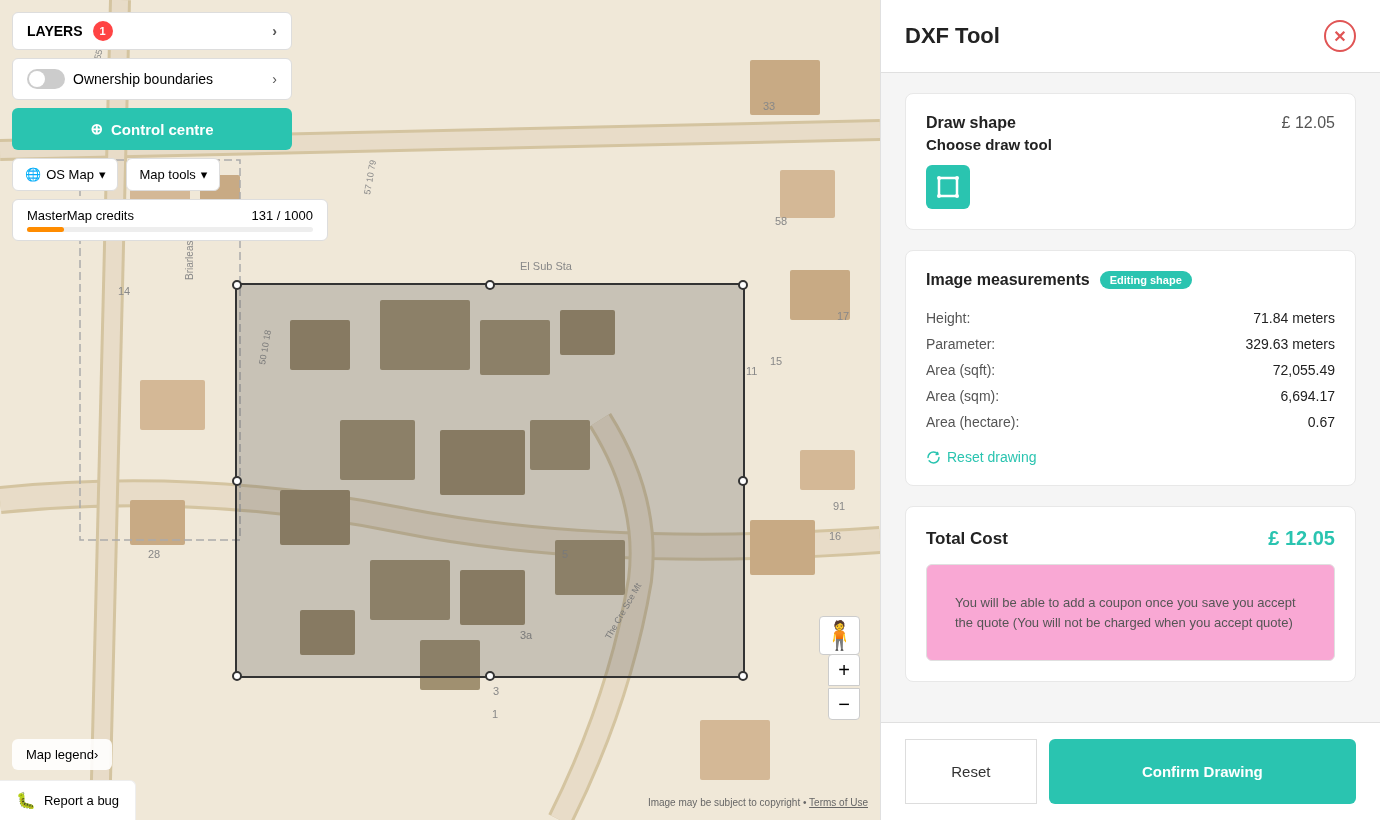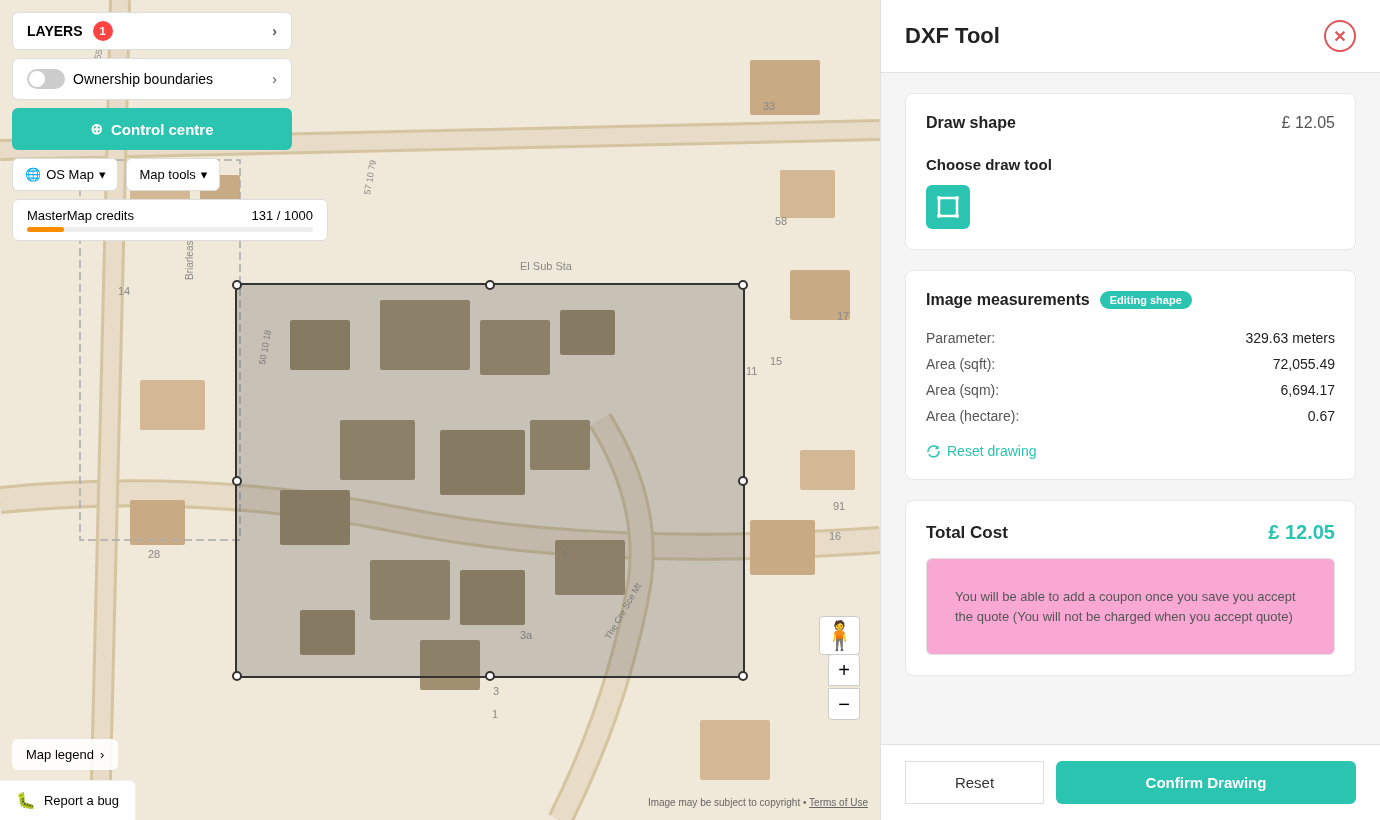--- a/index.html
+++ b/index.html
@@ -189,21 +189,20 @@
     .map-legend {
       position: absolute;
       bottom: 50px;
       left: 12px;
       z-index: 20;
       background: rgba(255,255,255,0.9);
       border-radius: 6px;
       padding: 8px 14px;
       display: flex;
       align-items: center;
-      gap: 6px;
       font-size: 13px;
       font-weight: 500;
       cursor: pointer;
       text-align: center;
     }
 
     
     .report-bug {
       position: absolute;
       bottom: 0;
@@ -323,21 +322,21 @@
       background: white;
       border-radius: 8px;
       padding: 20px;
       border: 1px solid #e8e8e8;
     }
 
     .section-header {
       display: flex;
       align-items: center;
       justify-content: space-between;
-      margin-bottom: 24px;
+      margin-bottom: 4px;
     }
 
     .section-title {
       font-size: 16px;
       font-weight: 600;
       color: #222;
     }
 
     .section-price {
       font-size: 16px;
@@ -457,21 +456,21 @@
       background: white;
       border: 1px solid #ddd;
       border-radius: 0;
       font-size: 15px;
       cursor: pointer;
       color: #333;
     }
 
     .confirm-btn {
       flex: 2;
-      padding: 13px;
+      padding: 24px;
       background: #2ac4b0;
       border: none;
       border-radius: 6px;
       font-size: 15px;
       font-weight: 600;
       cursor: pointer;
       color: white;
     }
 
     
@@ -663,20 +662,24 @@
       </button>
     </div>
 
     <div class="panel-section">
       <div class="measurements-header">
         <span class="section-title">Image measurements</span>
         <span class="editing-badge">Editing shape</span>
       </div>
 
       <div class="measurement-row">
+        <span class="measurement-label">Height:</span>
+        <span class="measurement-value">71.84 meters</span>
+      </div>
+      <div class="measurement-row">
         <span class="measurement-label">Parameter:</span>
         <span class="measurement-value">329.63 meters</span>
       </div>
       <div class="measurement-row">
         <span class="measurement-label">Area (sqft):</span>
         <span class="measurement-value">72,055.49</span>
       </div>
       <div class="measurement-row">
         <span class="measurement-label">Area (sqm):</span>
         <span class="measurement-value">6,694.17</span>

